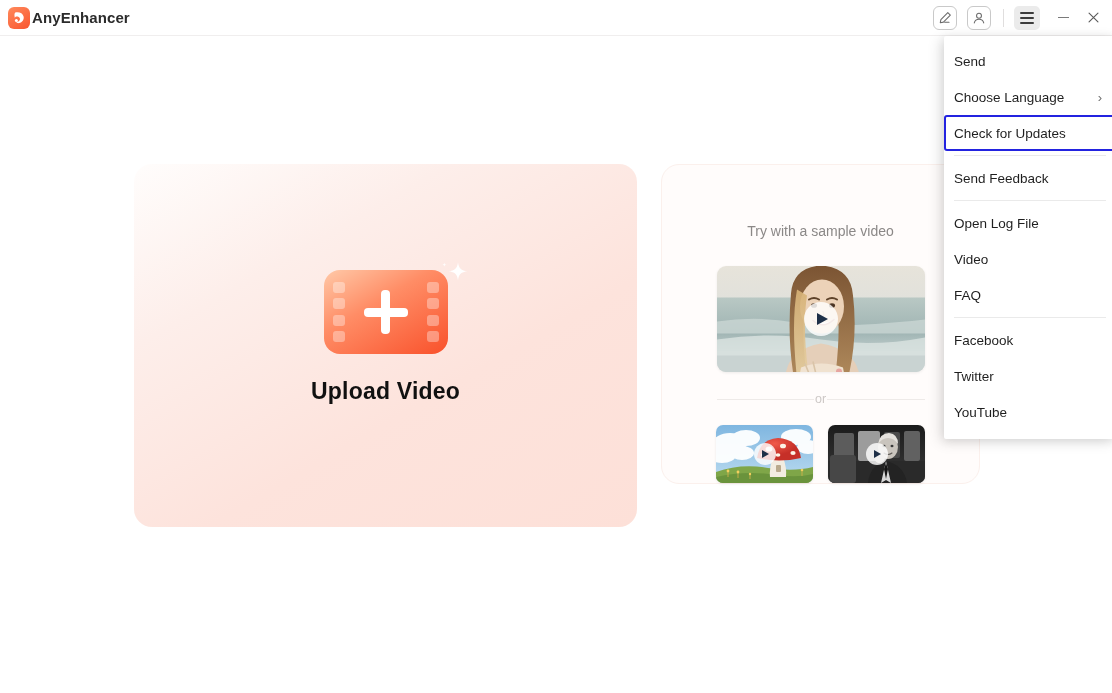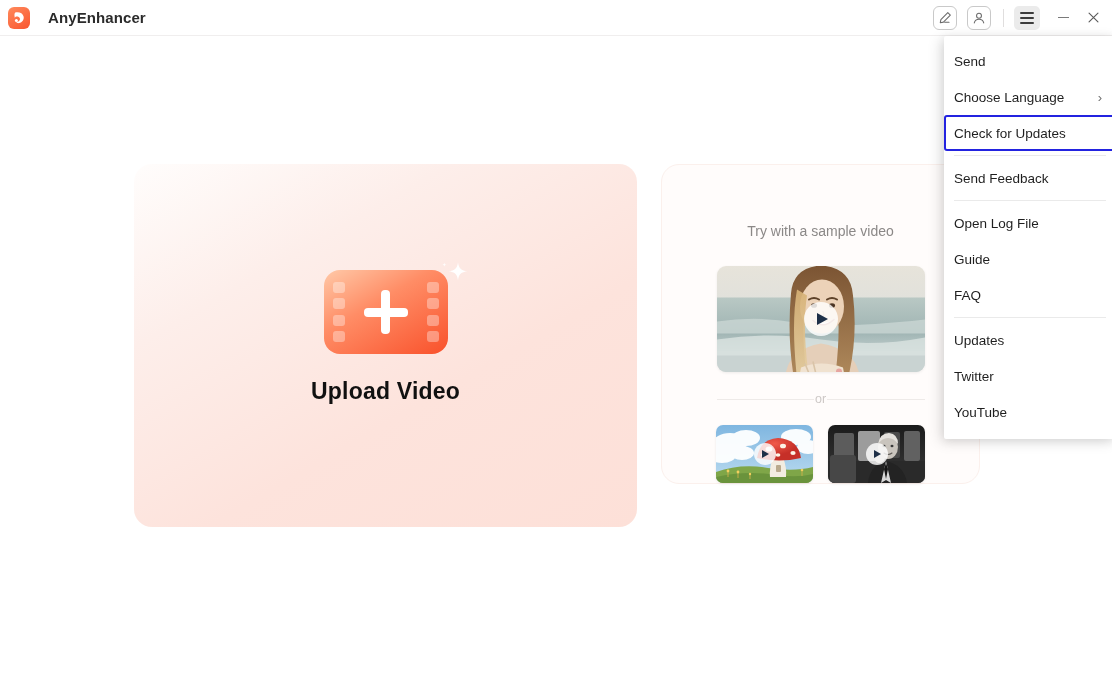--- a/index.html
+++ b/index.html
@@ -20,21 +20,21 @@
     width: 1112px;
     height: 36px;
     background: #ffffff;
     border-bottom: 1px solid #f0eeee;
     display: flex;
     align-items: center;
   }
   .brand {
     display: flex;
     align-items: center;
-    gap: 18px;
+    gap: 2px;
     padding-left: 8px;
   }
   .brand-logo {
     width: 22px; height: 22px;
     border-radius: 6px;
     background: linear-gradient(145deg, #ff8a5c 0%, #f9552f 100%);
     display: flex; align-items: center; justify-content: center;
     position: relative;
     flex: none;
   }
@@ -551,28 +551,28 @@
     </div>
     <div class="menu-divider"></div>
     <div class="menu-item">
       <span class="label">Send Feedback</span>
     </div>
     <div class="menu-divider"></div>
     <div class="menu-item">
       <span class="label">Open Log File</span>
     </div>
     <div class="menu-item">
-      <span class="label">Guide</span>
+      <span class="label">Video</span>
     </div>
     <div class="menu-item">
       <span class="label">FAQ</span>
     </div>
     <div class="menu-divider"></div>
     <div class="menu-item">
-      <span class="label">Updates</span>
+      <span class="label">Facebook</span>
     </div>
     <div class="menu-item">
       <span class="label">Twitter</span>
     </div>
     <div class="menu-item">
       <span class="label">YouTube</span>
     </div>
   </div>
 
 </body></html>

